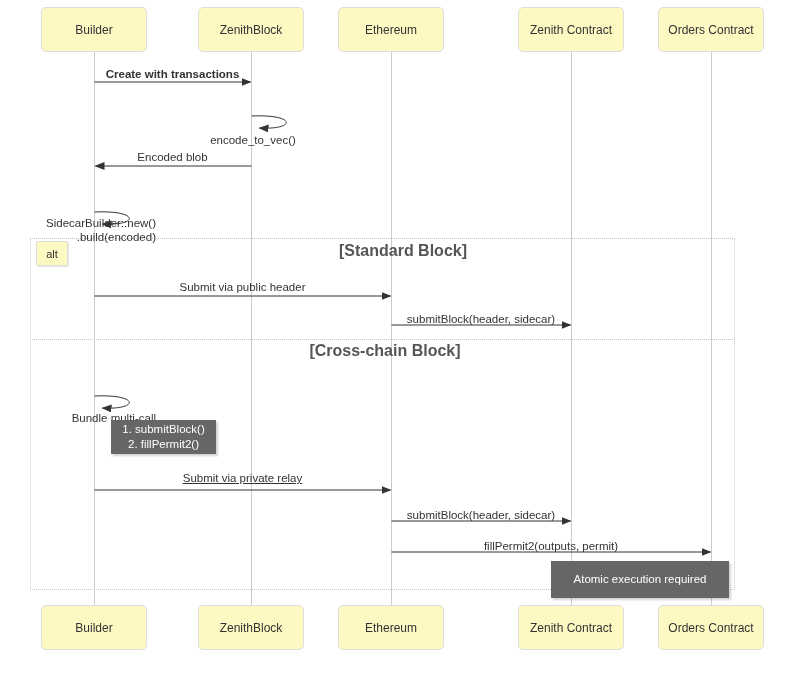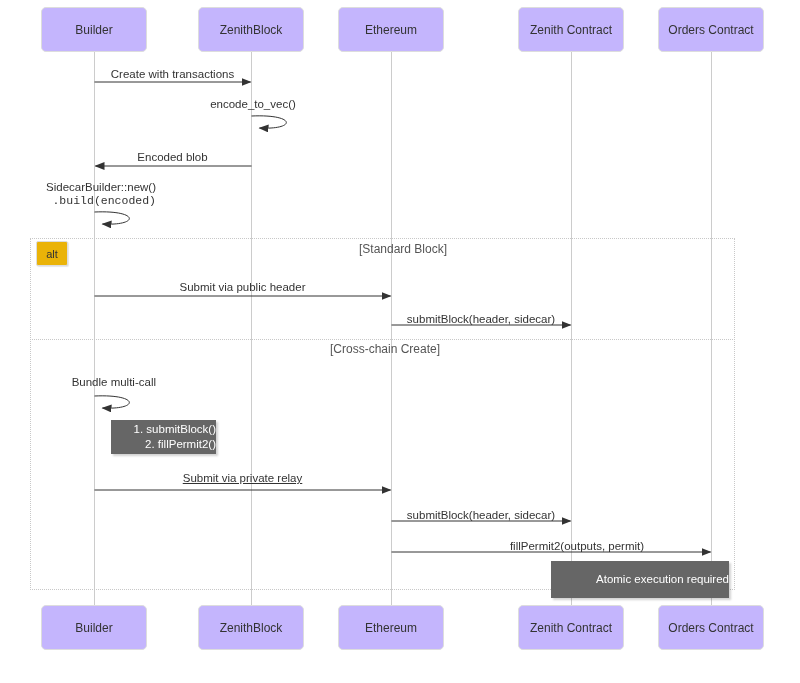--- a/index.html
+++ b/index.html
@@ -6,74 +6,75 @@
   body{
     width:800px;height:683px;background:#ffffff;
     font-family:"Liberation Sans", sans-serif;
     color:#333333;
     overflow:hidden;position:relative;
   }
   #diagram{position:absolute;inset:0;width:800px;height:683px;}
 
   .participant-box{
     position:absolute;
-    background:#c4b5fd;
+    background:#fef9c3;
     border:1px solid #dddddd;
     border-radius:5px;
     display:flex;align-items:center;justify-content:center;
     font-size:12px;color:#333333;
     box-sizing:border-box;
     height:45px;
   }
   .msg-label{
     position:absolute;
     font-size:11.5px;color:#333333;
     white-space:nowrap;
     text-align:center;
     transform:translateX(-50%);
   }
-  .msg-label.left-anchor{transform:none;text-align:left;}
+  .msg-label.left-anchor{transform:none;text-align:left;margin-top:36px;}
 
   .note-dark{
     position:absolute;
     background:#666666;
     color:#ffffff;
     font-size:11.5px;
     line-height:15px;
     text-align:center;
-    display:flex;flex-direction:column;align-items:flex-end;justify-content:center;
+    display:flex;flex-direction:column;align-items:center;justify-content:center;
     box-sizing:border-box;
     box-shadow:2px 2px 2px rgba(0,0,0,0.18);
   }
 
   .alt-frame{
     position:absolute;
     border:1px dotted #c8c8c8;
     box-sizing:border-box;
     pointer-events:none;
   }
   .alt-divider{
     position:absolute;height:0;
     border-top:1px dotted #c8c8c8;
   }
   .alt-tag{
     position:absolute;
-    background:#eab308;
+    background:#fef9c3;
     border:1px solid #dddddd;
     font-size:11px;color:#333333;
     display:flex;align-items:center;justify-content:center;
     box-sizing:border-box;
     border-radius:2px;
     box-shadow:1px 1px 1px rgba(0,0,0,0.10);
   }
   .alt-cond{
     position:absolute;
-    font-size:12px;color:#555555;
+    font-size:16px;color:#555555;
     white-space:nowrap;
     transform:translateX(-50%);
+    font-weight:bold;
   }
 </style>
 </head>
 <body>
 
 <div id="diagram">
   <svg id="svg-layer" width="800" height="683" viewBox="0 0 800 683" style="position:absolute;left:0;top:0;">
     <defs>
       <marker id="arrowhead" markerWidth="10" markerHeight="8" refX="9" refY="4" orient="auto" markerUnits="userSpaceOnUse">
         <path d="M0,0 L10,4 L0,8 Z" fill="#333333"></path>
@@ -132,52 +133,52 @@
       </div>
       <div class="participant-box" style="left: 658px; top: 605px; width: 106px;">
         <span>Orders Contract</span>
       </div>
     </div>
   <div id="alt-layer">
       <div class="alt-frame" style="left: 30px; top: 238px; width: 705px; height: 352px;"></div>
       <div class="alt-divider" style="left: 30px; top: 339px; width: 705px;"></div>
       <div class="alt-tag" style="left: 36px; top: 241px; width: 32px; height: 25px;">alt</div>
       <div class="alt-cond" style="left: 403px; top: 242px;">[Standard Block]</div>
-      <div class="alt-cond" style="left: 385px; top: 342px;">[Cross-chain Create]</div>
+      <div class="alt-cond" style="left: 385px; top: 342px;">[Cross-chain Block]</div>
     </div>
   <div id="labels-layer">
       <div class="msg-label" style="left: 172.5px; top: 67px;">
-        <div style="line-height: 14px;">Create with transactions</div>
+        <div style="line-height: 14px; font-weight: bold;">Create with transactions</div>
       </div>
       <div class="msg-label left-anchor" style="left: 193px; text-align: center; width: 120px; top: 97px;">
         <div style="line-height: 14px;">encode_to_vec()</div>
       </div>
       <div class="msg-label" style="left: 172.5px; top: 150px;">
         <div style="line-height: 14px; text-align: right;">Encoded blob</div>
       </div>
       <div class="msg-label left-anchor" style="left: 36px; text-align: right; width: 120px; top: 180px;">
         <div style="line-height: 14px;">SidecarBuilder::new()</div>
-        <div style="line-height: 14px; font-family: Liberation Mono, monospace;">.build(encoded)</div>
+        <div style="line-height: 14px;">.build(encoded)</div>
       </div>
       <div class="msg-label" style="left: 242.5px; top: 280px;">
         <div style="line-height: 14px;">Submit via public header</div>
       </div>
       <div class="msg-label" style="left: 481px; top: 312px;">
         <div style="line-height: 14px;">submitBlock(header, sidecar)</div>
       </div>
       <div class="msg-label left-anchor" style="left: 36px; text-align: right; width: 120px; top: 375px;">
         <div style="line-height: 14px;">Bundle multi-call</div>
       </div>
       <div class="msg-label" style="left: 242.5px; top: 471px; text-decoration: underline;">
         <div style="line-height: 14px;">Submit via private relay</div>
       </div>
       <div class="msg-label" style="left: 481px; top: 508px;">
         <div style="line-height: 14px;">submitBlock(header, sidecar)</div>
       </div>
-      <div class="msg-label" style="left: 577px; top: 539px;">
+      <div class="msg-label" style="left: 551px; top: 539px;">
         <div style="line-height: 14px;">fillPermit2(outputs, permit)</div>
       </div>
     </div>
   <div id="notes-layer">
       <div class="note-dark" style="left: 111px; top: 420px; width: 105px; height: 34px;">
         <div>1. submitBlock()</div>
         <div>2. fillPermit2()</div>
       </div>
       <div class="note-dark" style="left: 551px; top: 561px; width: 178px; height: 37px;">
         <div>Atomic execution required</div>

